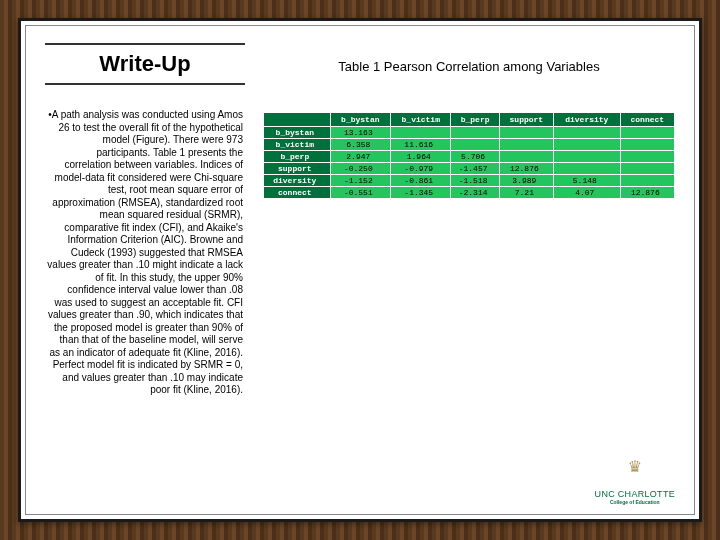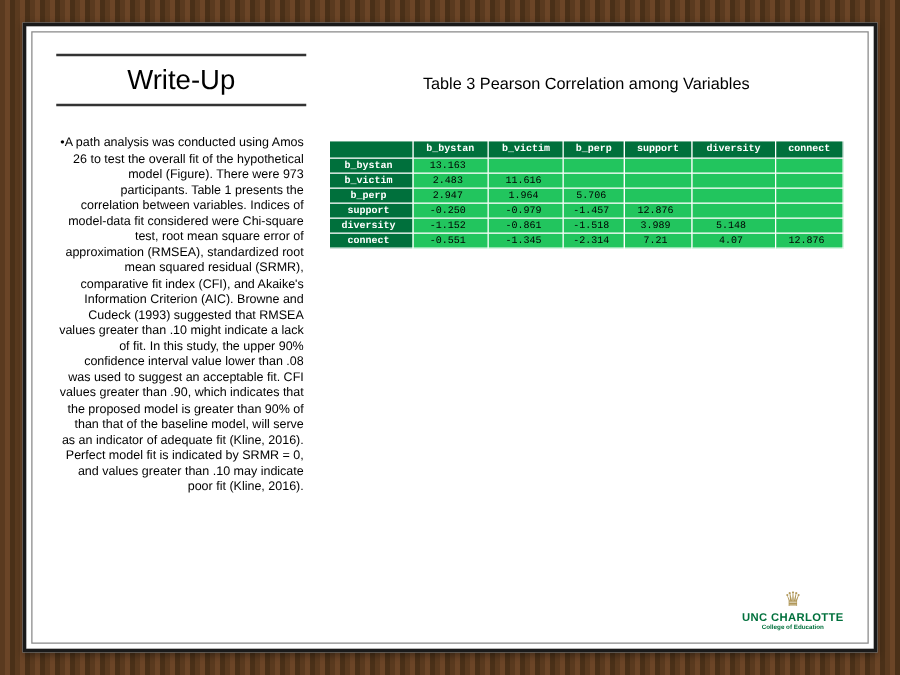--- a/index.html
+++ b/index.html
@@ -15,21 +15,21 @@
     box-shadow: inset 0 0 0 4px #fff, inset 0 0 0 5px #888, 0 2px 6px rgba(0,0,0,0.4);
     height: 504px;
     padding: 28px 24px 20px 24px;
     position: relative;
   }
   .columns { display: flex; gap: 18px; height: 100%; }
   .left-col { flex: 0 0 200px; display: flex; flex-direction: column; }
   .right-col { flex: 1; display: flex; flex-direction: column; position: relative; }
   .heading {
     font-size: 22px;
-    font-weight: 400;
+    font-weight: 700;
     text-align: center;
     padding-bottom: 6px;
     margin-bottom: 24px;
     border-bottom: 2px solid #333;
     border-top: 2px solid transparent;
     position: relative;
   }
   .heading::before {
     content: '';
     position: absolute;
@@ -75,34 +75,34 @@
     border: 1px solid #fff;
     color: #000;
   }
   .logo {
     position: absolute;
     right: 0px;
     bottom: -6px;
     text-align: center;
   }
   .logo .crown { color: #b1985a; font-size: 16px; line-height: 1; }
-  .logo .name { color: #00703c; font-size: 9px; font-weight: 700; letter-spacing: 0.3px; }
+  .logo .name { color: #00703c; font-size: 9px; font-weight: 400; letter-spacing: 0.3px; margin-top: 14px; }
   .logo .sub { color: #00703c; font-size: 5px; font-weight: 700; }
 </style>
 </head>
 <body>
 
 <div class="frame">
   <div class="columns">
     <div class="left-col">
       <div class="heading">Write-Up</div>
       <div class="body-text">•A path analysis was conducted using Amos 26 to test the overall fit of the hypothetical model (Figure). There were 973 participants. Table 1 presents the correlation between variables. Indices of model-data fit considered were Chi-square test, root mean square error of approximation (RMSEA), standardized root mean squared residual (SRMR), comparative fit index (CFI), and Akaike's Information Criterion (AIC). Browne and Cudeck (1993) suggested that RMSEA values greater than .10 might indicate a lack of fit. In this study, the upper 90% confidence interval value lower than .08 was used to suggest an acceptable fit. CFI values greater than .90, which indicates that the proposed model is greater than 90% of than that of the baseline model, will serve as an indicator of adequate fit (Kline, 2016). Perfect model fit is indicated by SRMR = 0, and values greater than .10 may indicate poor fit (Kline, 2016).</div>
     </div>
     <div class="right-col">
-      <div class="table-title">Table 3 Pearson Correlation among Variables</div>
+      <div class="table-title">Table 1 Pearson Correlation among Variables</div>
       <table class="corr">
         <thead>
           <tr>
             <th class="empty-top"></th>
             <th>b_bystan</th>
             <th>b_victim</th>
             <th>b_perp</th>
             <th>support</th>
             <th>diversity</th>
             <th>connect</th>
@@ -113,21 +113,21 @@
               <td class="row-head">b_bystan</td>
               <td>13.163</td>
               <td></td>
               <td></td>
               <td></td>
               <td></td>
               <td></td>
             </tr>
           <tr>
               <td class="row-head">b_victim</td>
-              <td>2.483</td>
+              <td>6.358</td>
               <td>11.616</td>
               <td></td>
               <td></td>
               <td></td>
               <td></td>
             </tr>
           <tr>
               <td class="row-head">b_perp</td>
               <td>2.947</td>
               <td>1.964</td>

